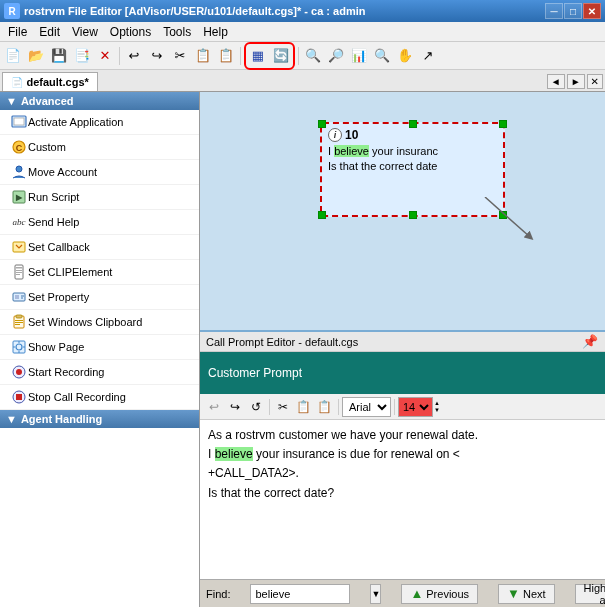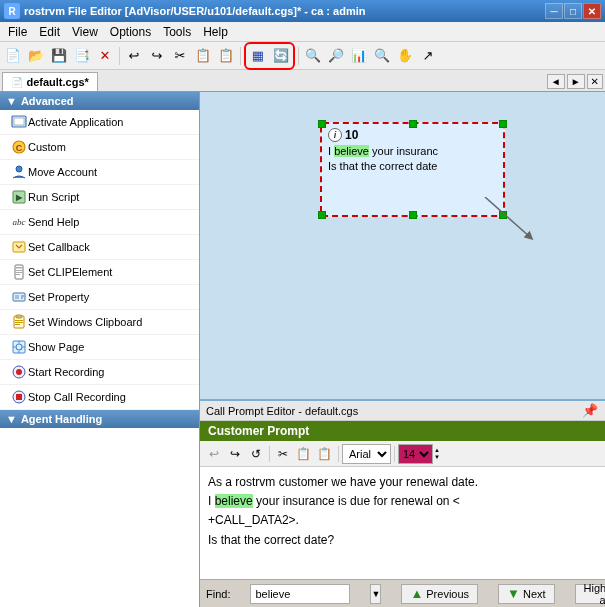--- a/index.html
+++ b/index.html
@@ -177,63 +177,63 @@
       color: #333;
     }
     .script-text { font-size: 11px; line-height: 1.4; }
     .highlight-believe {
       background: #90ee90;
       color: black;
     }
 
     
     .bottom-panel {
-      height: 208px;
+      height: 277px;
       background: white;
       border-top: 2px solid #7aacd4;
       display: flex;
       flex-direction: column;
       margin-top: 47px;
     }
     .panel-titlebar {
       background: #e8e8e8;
       height: 20px;
       display: flex;
       align-items: center;
       padding: 0 6px;
       font-size: 11px;
       border-bottom: 1px solid #ccc;
       justify-content: space-between;
     }
     .panel-header {
-      background: #4d7c0f;
+      background: #0f766e;
       color: white;
-      font-weight: bold;
-      padding: 3px 8px;
+      font-weight: normal;
+      padding: 14px 8px;
       font-size: 12px;
     }
     .panel-toolbar {
       background: #f0f0f0;
       height: 26px;
       display: flex;
       align-items: center;
       padding: 0 4px;
       gap: 1px;
       border-bottom: 1px solid #ccc;
     }
     .pt-btn {
       width: 20px; height: 20px;
       display: flex; align-items: center; justify-content: center;
       cursor: pointer; border: 1px solid transparent; background: transparent;
       font-size: 12px; border-radius: 2px;
     }
     .pt-btn.disabled { opacity: 0.4; cursor: default; }
     .pt-sep { width: 1px; height: 16px; background: #ccc; margin: 0 2px; }
     .font-select { height: 20px; font-size: 11px; border: 1px solid #aaa; background: white; padding: 0 2px; }
-    .font-size-select { width: 35px; height: 20px; font-size: 11px; border: 1px solid #aaa; background: #be185d; }
+    .font-size-select { width: 35px; height: 20px; font-size: 11px; border: 1px solid #aaa; background: #ef4444; }
     .font-size-arrows { display:flex; flex-direction:column; }
     .font-size-arrows span { font-size: 6px; line-height: 7px; cursor: pointer; }
 
     .panel-content {
       flex: 1;
       padding: 6px 8px;
       font-size: 12px;
       line-height: 1.6;
       overflow-y: auto;
       background: white;

